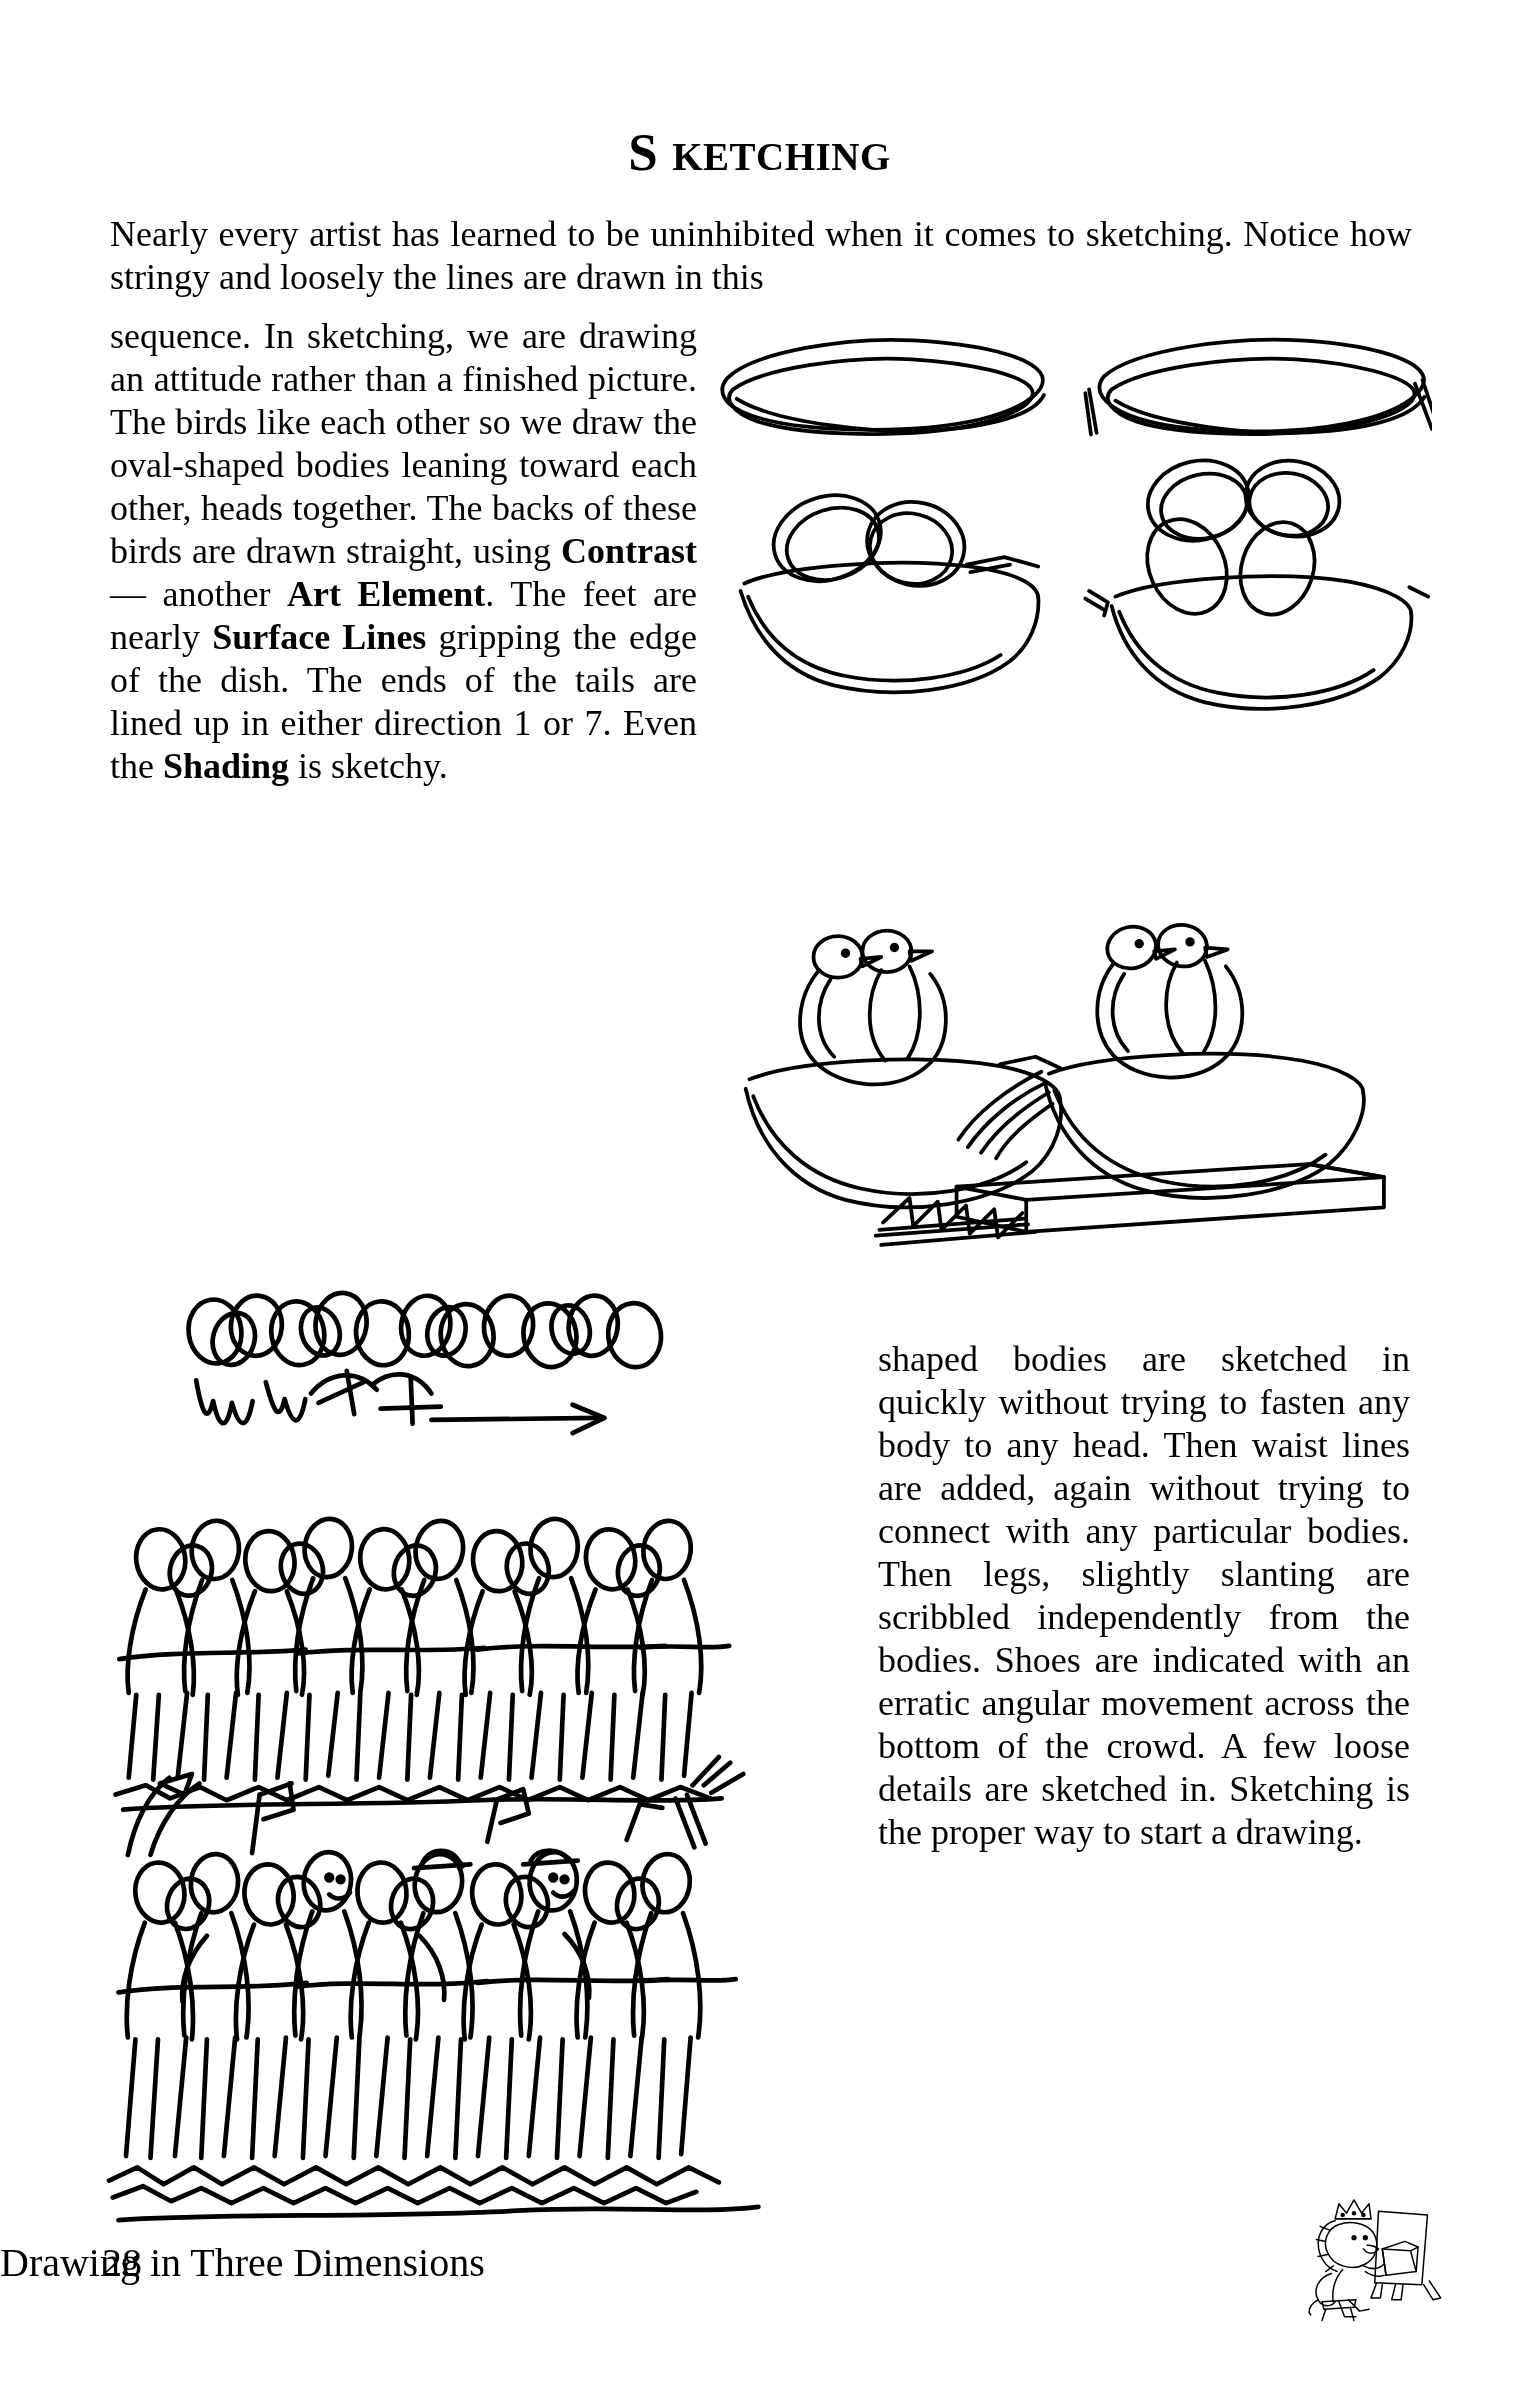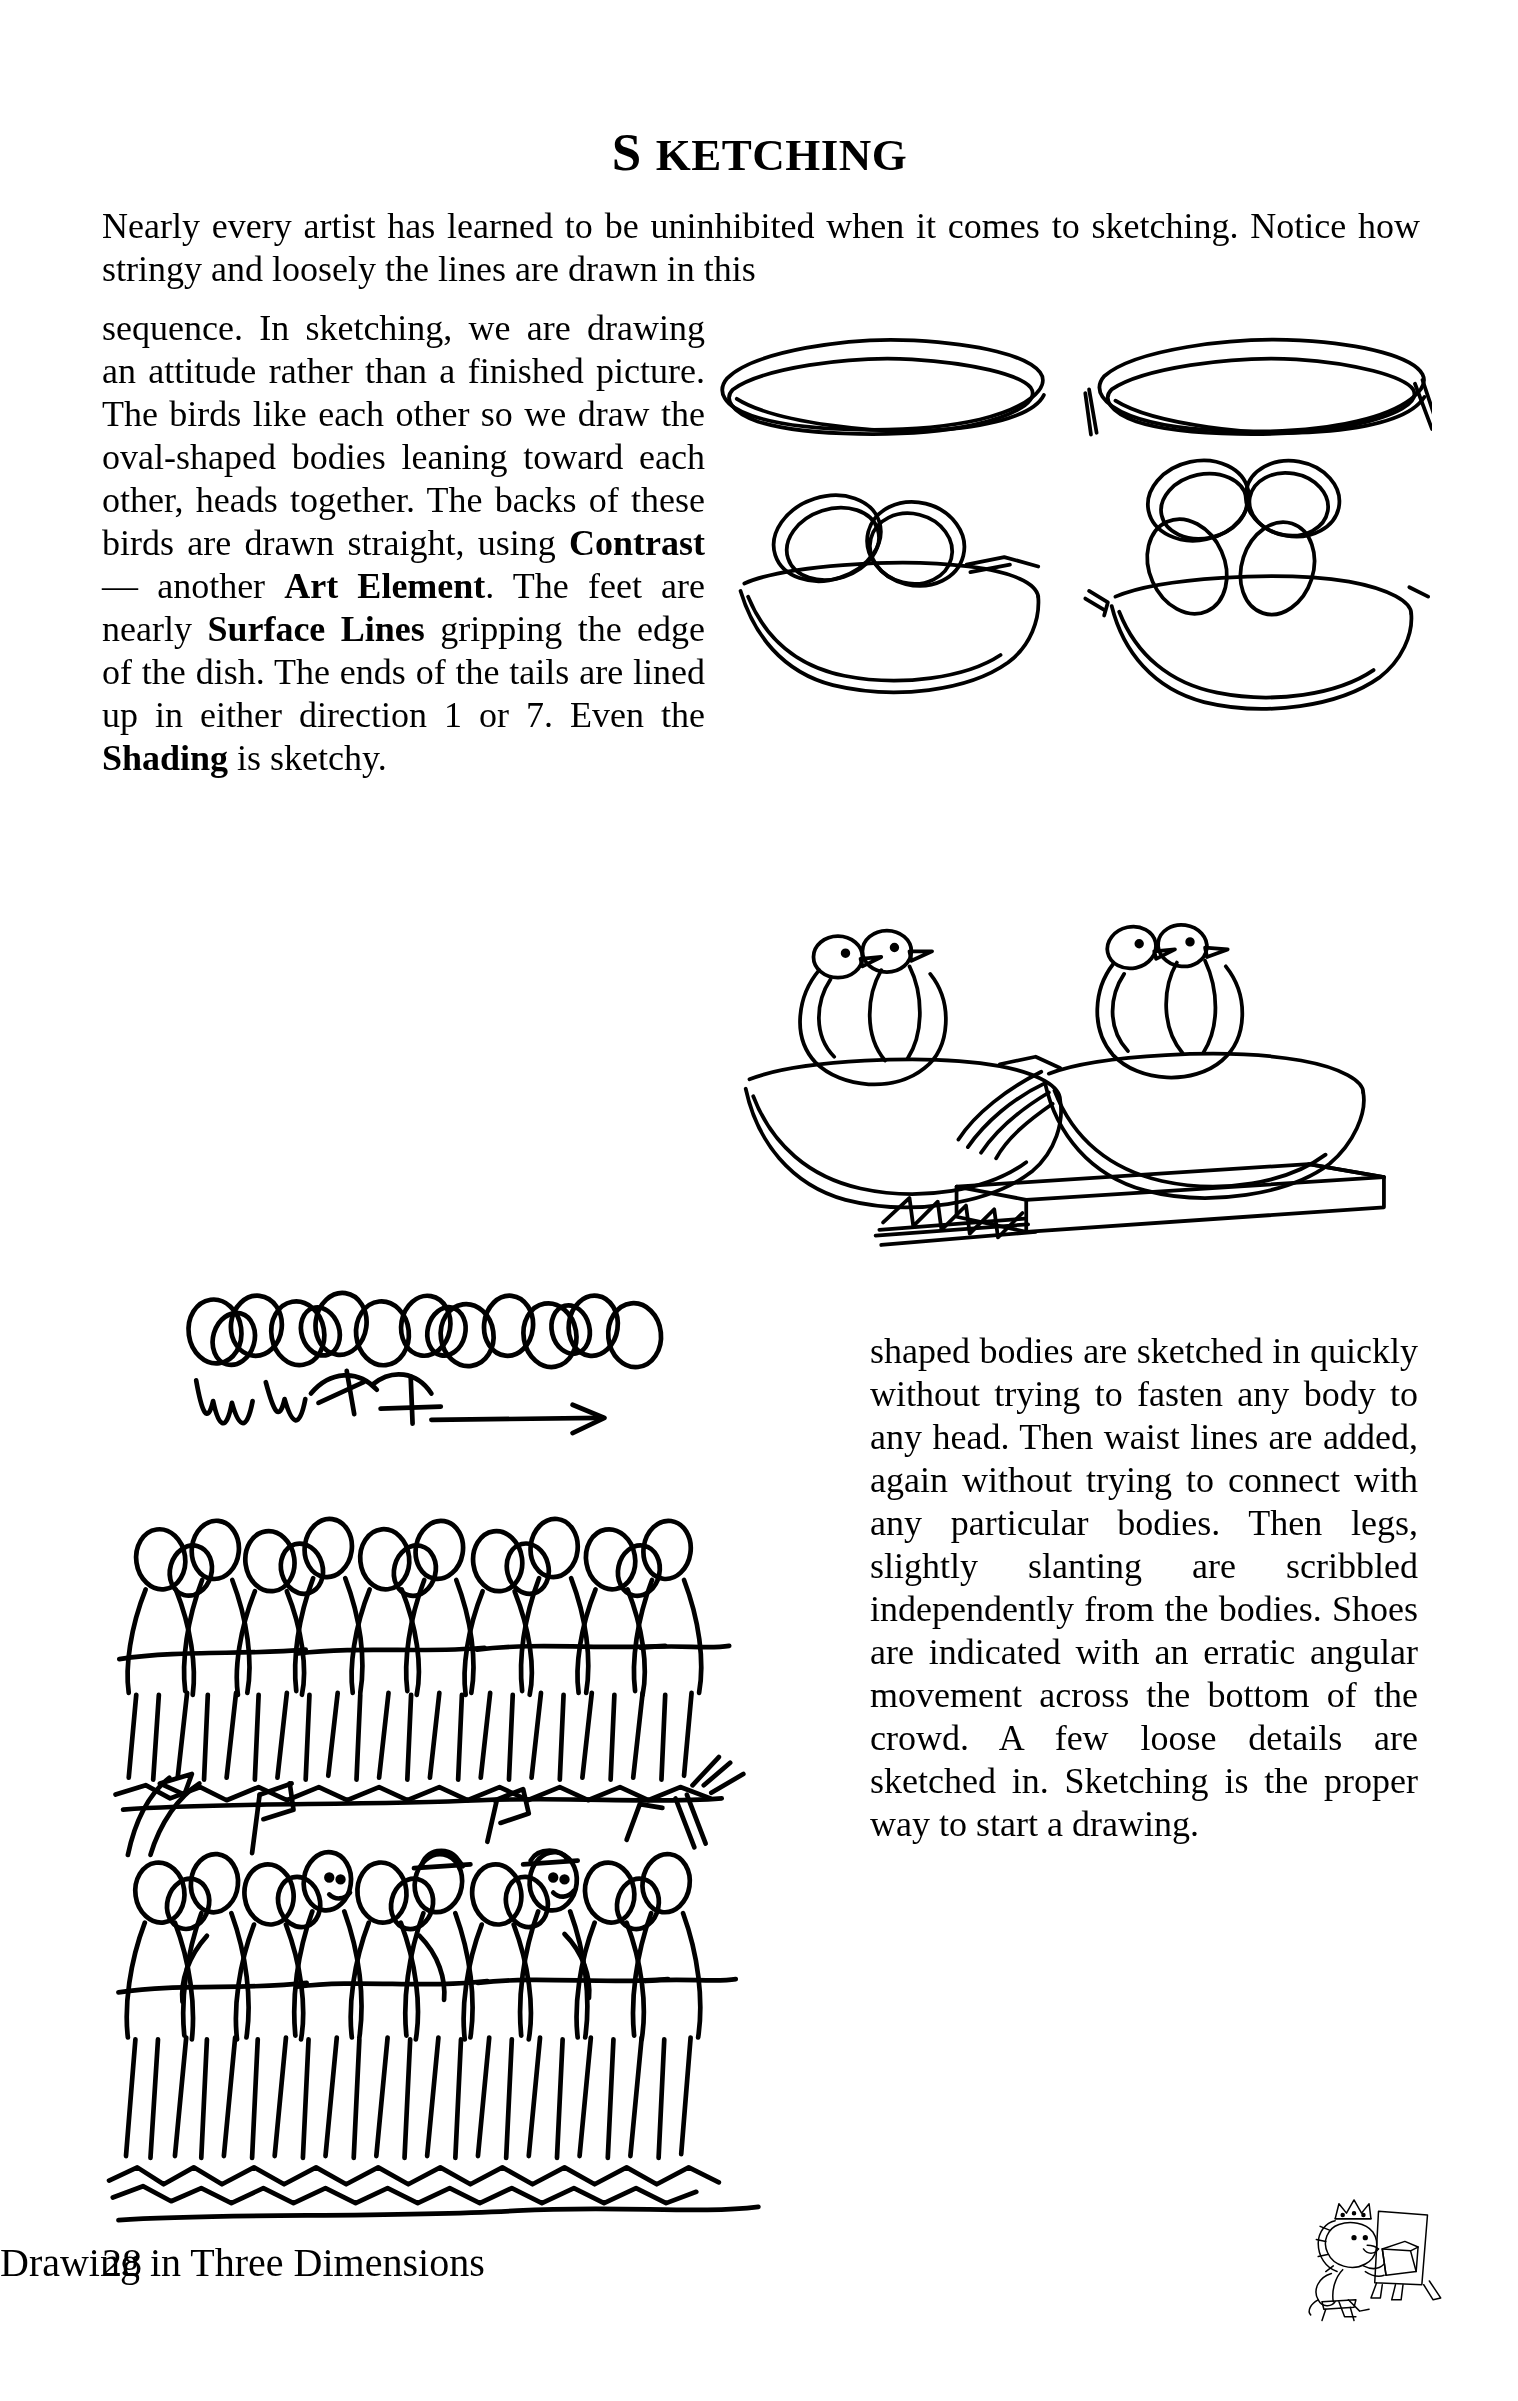--- a/index.html
+++ b/index.html
@@ -25,32 +25,32 @@
     left: 0;
     top: 90px;
     width: 1519px;
     text-align: center;
     font-size: 53px;
     font-weight: bold;
     letter-spacing: 0.5px;
     line-height: 1;
   }
   .page-title .cap { font-size: 53px; }
-  .page-title .sc { font-size: 45px; margin-left: 14px; }
+  .page-title .sc { font-size: 39px; margin-left: 14px; }
 
   
   .text-block {
     position: absolute;
     font-size: 36px;
     line-height: 43px;
     text-align: justify;
     text-justify: inter-word;
     hyphens: none;
   }
-  .text-block p { margin: 0; }
+  .text-block p { margin: 8px; }
   b.term { font-weight: bold; }
 
   
   #intro-text {
     left: 102px;
     top: 205px;
     width: 1318px;
   }
   
   #left-col-one {

